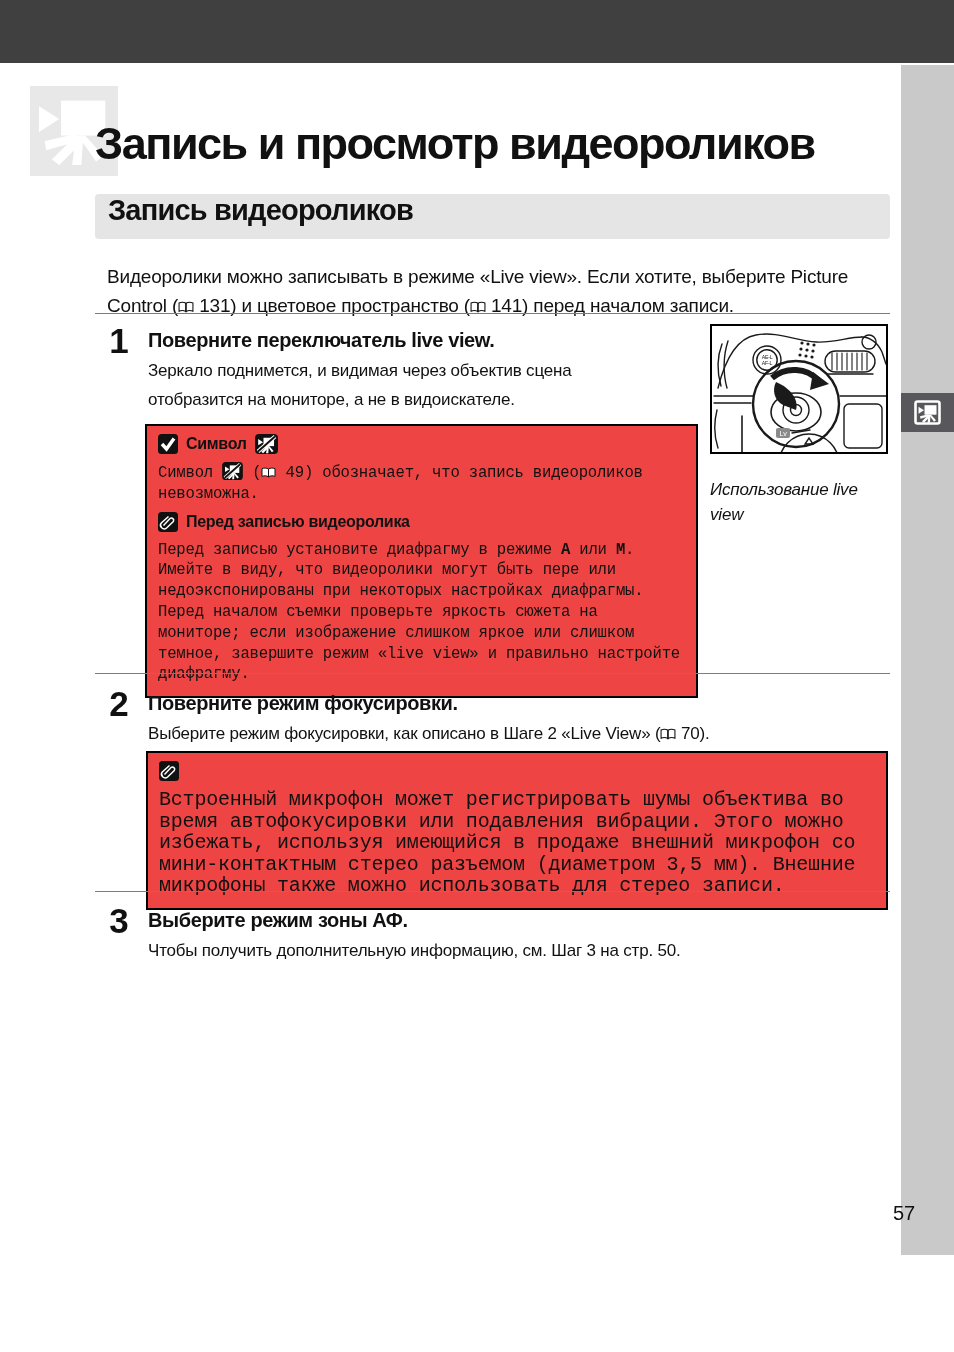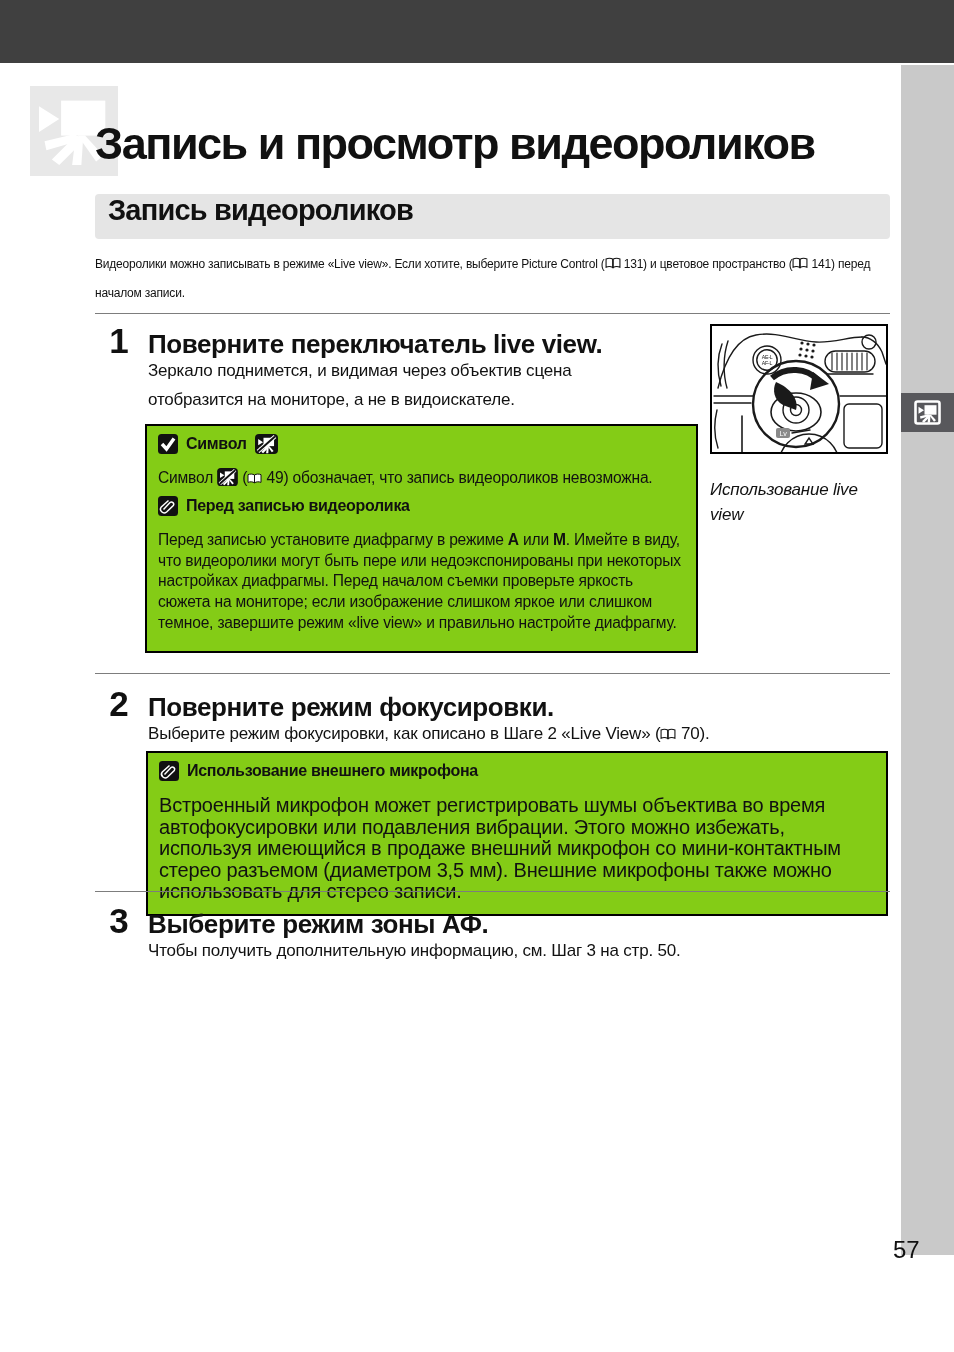--- a/index.html
+++ b/index.html
@@ -22,36 +22,36 @@
   .side-strip{position:absolute;left:901px;top:65px;width:53px;height:1190px;background:var(--side-strip);}
   .side-tab{position:absolute;left:901px;top:393px;width:53px;height:39px;background:var(--side-tab);
     display:flex;align-items:center;justify-content:center;}
   .chapter-icon-box{position:absolute;left:30px;top:86px;width:88px;height:90px;background:var(--chapter-icon-bg);
     display:flex;align-items:center;justify-content:center;}
   .chapter-title{position:absolute;left:95px;top:116px;margin:0;width:800px;
     font-size:45px;font-weight:700;letter-spacing:-1.5px;line-height:56px;white-space:nowrap;}
   .section-header{position:absolute;left:95px;top:194px;width:795px;height:45px;background:var(--section-bg);
     border-radius:4px;display:flex;padding-left:13px;}
   .section-header span{font-size:29px;font-weight:700;letter-spacing:-0.8px;}
-  .intro{position:absolute;left:95px;top:250px;width:795px;margin:0;font-size:12px;line-height:29px;}
+  .intro{position:absolute;left:95px;top:250px;width:795px;margin:12px;font-size:19px;line-height:29px;}
   .rule{position:absolute;left:95px;width:795px;height:0;border-top:1px solid var(--rule);}
   .step-number{position:absolute;left:100px;width:38px;text-align:center;
     font-size:35px;font-weight:700;line-height:1;}
-  .step-heading{position:absolute;left:148px;margin:0;font-size:26px;font-weight:700;letter-spacing:-0.4px;}
+  .step-heading{position:absolute;left:148px;margin:0;font-size:20px;font-weight:700;letter-spacing:-0.4px;}
   .step-body{position:absolute;left:148px;margin:0;font-size:17px;line-height:29px;}
-  .note-box{position:absolute;border:2px solid #000;background:#84cc16;padding:6px 11px 4px;}
+  .note-box{position:absolute;border:2px solid #000;background:#ef4444;padding:6px 11px 4px;}
   .note-title{display:flex;align-items:center;gap:8px;font-size:16px;font-weight:700;
     letter-spacing:-0.3px;margin:2px 0 3px;}
-  .note-body{margin:14px 0 7px;font-size:15.6px;line-height:20.8px;}
+  .note-body{margin:8px 0 7px;font-size:15.6px;line-height:20.8px;font-family:Liberation Mono, monospace;}
   .mode-letter{font-weight:700;}
   .camera-figure{position:absolute;left:710px;top:324px;width:178px;height:130px;margin:0;
     border:2px solid #000;background:#fff;}
   .figure-caption{position:absolute;left:710px;top:477px;width:160px;
     font-style:italic;font-size:17px;line-height:25px;}
-  .page-number{position:absolute;left:893px;top:1236px;font-size:24px;letter-spacing:0;}
+  .page-number{position:absolute;left:893px;top:1202px;font-size:20px;letter-spacing:0;}
   .inline-icon{display:inline-block;vertical-align:-3px;}
   .inline-icon.book{vertical-align:-1px;}
 </style>
 </head>
 <body>
 
 <svg width="0" height="0" style="position:absolute">
   <defs>
     <g id="movie-glyph">
       <polygon points="0,7 11,14 0,21"></polygon>
@@ -212,21 +212,20 @@
 <p class="step-body" style="top:719px;width:745px"><span>Выберите режим фокусировки, как описано в Шаге 2 «Live View» (</span><svg class="inline-icon book" width="16" height="12" viewBox="0 0 15 11">
       <use href="#book-glyph"></use>
     </svg><span> 70).</span></p>
 
 <div class="note-box" style="left:146px;top:751px;width:742px;min-height:119px">
   <div class="note-title">
     <svg class="icon" width="20" height="20" viewBox="0 0 20 20">
       <rect x="0" y="0" width="20" height="20" rx="3.5" fill="#111"></rect>
       <path d="M5.5,13.5 L12,6.5 a2.3,2.3 0 0 1 3.3,3.1 L8.6,16 a3.7,3.7 0 0 1 -5.3,-5.1 L10.5,4.5" fill="none" stroke="#fff" stroke-width="1.5"></path>
     </svg>
-    <span>Использование внешнего микрофона</span>
   </div>
   <p class="note-body" style="font-size:20px;line-height:21.5px">Встроенный микрофон может регистрировать шумы объектива во время автофокусировки или подавления вибрации. Этого можно избежать, используя имеющийся в продаже внешний микрофон со мини-контактным стерео разъемом (диаметром 3,5 мм). Внешние микрофоны также можно использовать для стерео записи.</p>
 </div>
 
 <div class="rule" style="top:891px"></div>
 
 <div class="step-number" style="top:903px">3</div>
 <h2 class="step-heading" style="top:909px">Выберите режим зоны АФ.</h2>
 <p class="step-body" style="top:936px;width:745px">Чтобы получить дополнительную информацию, см. Шаг 3 на стр. 50.</p>
 

